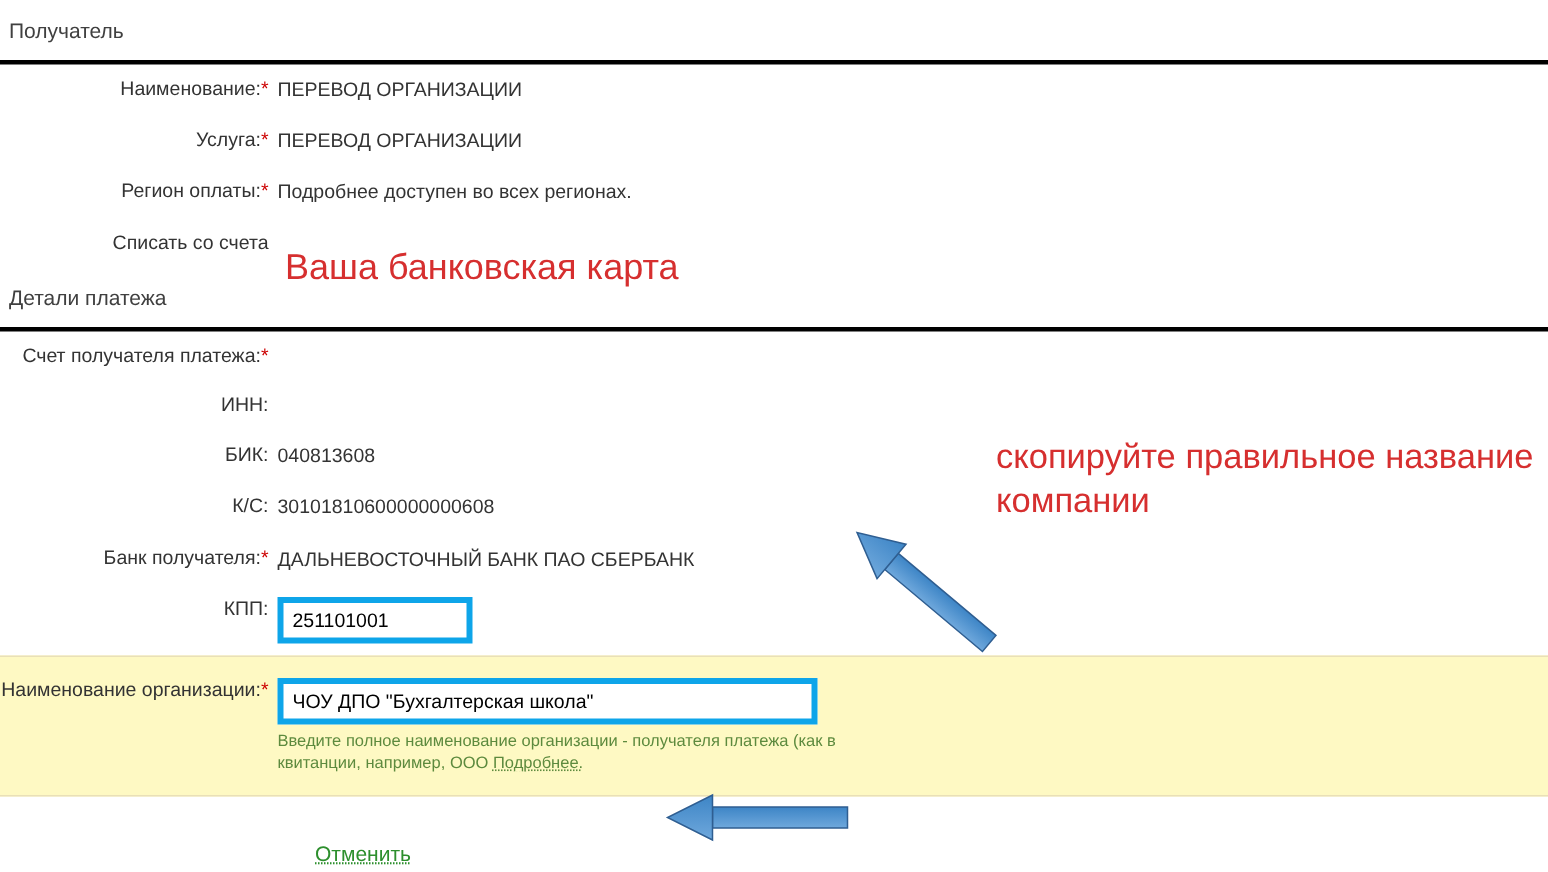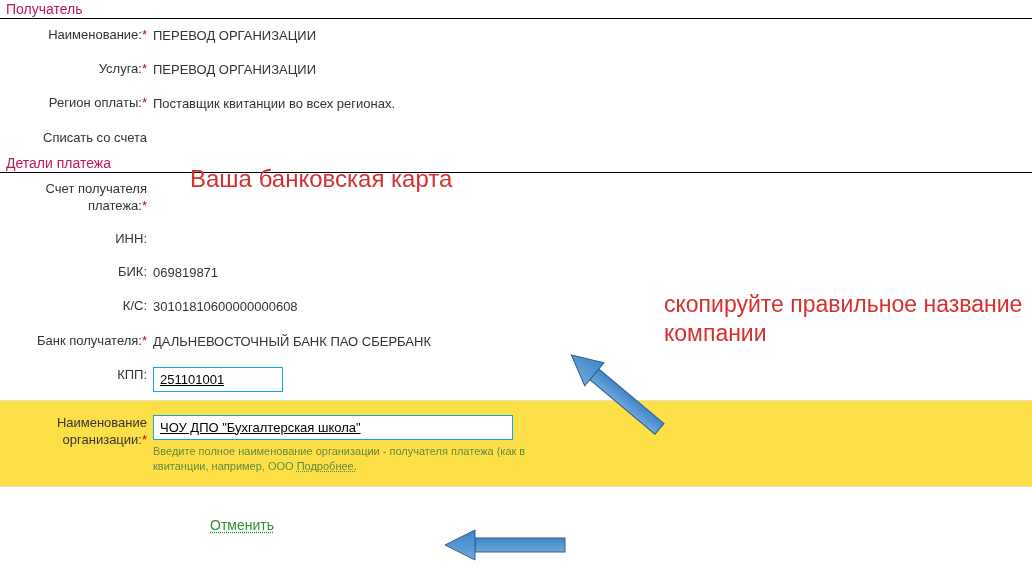--- a/index.html
+++ b/index.html
@@ -9,31 +9,31 @@
     font-family: Arial, Helvetica, sans-serif;
     font-size: 13px;
     color: #333;
     background: #fff;
     width: 1032px;
     height: 581px;
     position: relative;
   }
   .section-header {
     font-size: 14px;
-    color: #be185d;
-    padding: 1px 6px;
-    border-bottom: 1px solid #000000;
+    color: #404040;
+    padding: 12px 6px;
+    border-bottom: 3px solid #000000;
   }
   .form-row {
     display: flex;
     align-items: flex-start;
     padding: 8px 0;
   }
   .form-label {
-    width: 153px;
+    width: 185px;
     text-align: right;
     padding-right: 6px;
     color: #333;
     font-size: 13px;
     line-height: 1.3;
   }
   .form-label .req { color: #c00; }
   .form-value {
     flex: 1;
     font-size: 13px;
@@ -52,32 +52,31 @@
   }
   .overlay-text-2 {
     position: absolute;
     color: #d62f2f;
     font-size: 23px;
     left: 664px;
     top: 290px;
     line-height: 1.25;
   }
   .highlight-block {
-    background: #fde047;
+    background: #fef9c3;
     border-top: 1px solid #e9e0b8;
     border-bottom: 1px solid #e9e0b8;
     padding: 6px 16px 10px 0;
   }
   input[type="text"] {
-    border: 1px solid #0ea5e9;
+    border: 4px solid #0ea5e9;
     padding: 4px 6px;
     font-size: 13px;
     font-family: inherit;
     outline: none;
-    text-decoration: underline;
   }
   .input-kpp { width: 130px; }
   .input-org { width: 360px; }
   .hint {
     font-size: 11px;
     color: #5d8a3e;
     margin-top: 4px;
     max-width: 400px;
   }
   .hint .link {
@@ -123,41 +122,41 @@
   <div class="form-value">ПЕРЕВОД ОРГАНИЗАЦИИ</div>
 </div>
 
 <div class="form-row">
   <div class="form-label"><span>Услуга:</span><span class="req">*</span></div>
   <div class="form-value">ПЕРЕВОД ОРГАНИЗАЦИИ</div>
 </div>
 
 <div class="form-row">
   <div class="form-label"><span>Регион оплаты:</span><span class="req">*</span></div>
-  <div class="form-value">Поставщик квитанции во всех регионах.</div>
+  <div class="form-value">Подробнее доступен во всех регионах.</div>
 </div>
 
 <div class="form-row">
   <div class="form-label">Списать со счета</div>
   <div class="form-value"></div>
 </div>
 
 <div class="section-header">Детали платежа</div>
 
 <div class="form-row">
   <div class="form-label"><span>Счет получателя платежа:</span><span class="req">*</span></div>
 </div>
 
 <div class="form-row">
   <div class="form-label">ИНН:</div>
 </div>
 
 <div class="form-row">
   <div class="form-label">БИК:</div>
-  <div class="form-value">069819871</div>
+  <div class="form-value">040813608</div>
 </div>
 
 <div class="form-row">
   <div class="form-label">К/С:</div>
   <div class="form-value">30101810600000000608</div>
 </div>
 
 <div class="form-row">
   <div class="form-label"><span>Банк получателя:</span><span class="req">*</span></div>
   <div class="form-value">ДАЛЬНЕВОСТОЧНЫЙ БАНК ПАО СБЕРБАНК</div>

